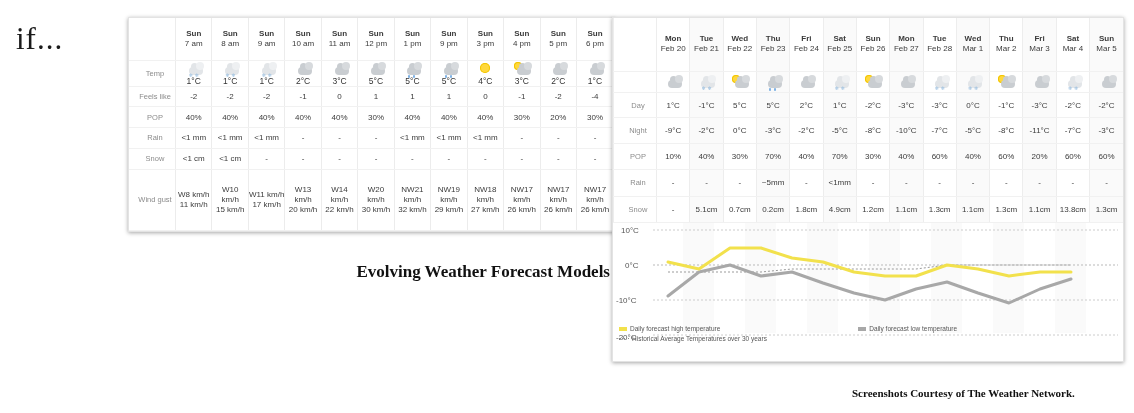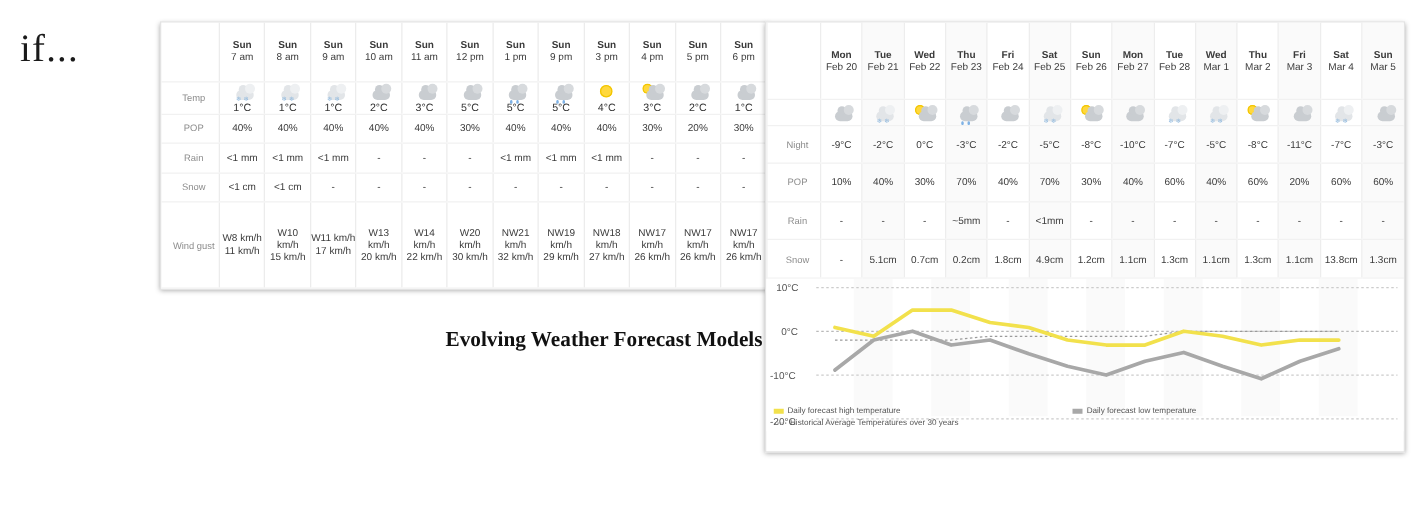--- a/index.html
+++ b/index.html
@@ -168,20 +168,35 @@
         <td class="icon-cell"><span class="wx"><span class="cloud"></span></span><div class="num">3°C</div></td>
         <td class="icon-cell"><span class="wx"><span class="cloud"></span></span><div class="num">5°C</div></td>
         <td class="icon-cell"><span class="wx"><span class="cloud"></span><span class="drop" style="left:5px"></span><span class="drop" style="left:10px"></span></span><div class="num">5°C</div></td>
         <td class="icon-cell"><span class="wx"><span class="cloud"></span><span class="drop" style="left:5px"></span><span class="drop" style="left:10px"></span></span><div class="num">5°C</div></td>
         <td class="icon-cell"><span class="wx"><span class="sun"></span></span><div class="num">4°C</div></td>
         <td class="icon-cell"><span class="wx"><span class="sun small"></span><span class="cloud"></span></span><div class="num">3°C</div></td>
         <td class="icon-cell"><span class="wx"><span class="cloud"></span></span><div class="num">2°C</div></td>
         <td class="icon-cell"><span class="wx"><span class="cloud"></span></span><div class="num">1°C</div></td>
       </tr>
 
+      <tr>
+        <td class="rowlab">Feels like</td>
+        <td class="num">-2</td>
+        <td class="num">-2</td>
+        <td class="num">-2</td>
+        <td class="num">-1</td>
+        <td class="num">0</td>
+        <td class="num">1</td>
+        <td class="num">1</td>
+        <td class="num">1</td>
+        <td class="num">0</td>
+        <td class="num">-1</td>
+        <td class="num">-2</td>
+        <td class="num">-4</td>
+      </tr>
 
       <tr>
         <td class="rowlab">POP</td>
         <td class="num">40%</td>
         <td class="num">40%</td>
         <td class="num">40%</td>
         <td class="num">40%</td>
         <td class="num">40%</td>
         <td class="num">30%</td>
         <td class="num">40%</td>
@@ -354,20 +369,37 @@
         <td class="icon-cell"><span class="wx"><span class="sun small"></span><span class="cloud"></span></span></td>
         <td class="icon-cell alt"><span class="wx"><span class="cloud"></span></span></td>
         <td class="icon-cell"><span class="wx"><span class="cloud white"></span><span class="flake" style="left:4px">❄</span><span class="flake" style="left:10px">❄</span></span></td>
         <td class="icon-cell alt"><span class="wx"><span class="cloud white"></span><span class="flake" style="left:4px">❄</span><span class="flake" style="left:10px">❄</span></span></td>
         <td class="icon-cell"><span class="wx"><span class="sun small"></span><span class="cloud"></span></span></td>
         <td class="icon-cell alt"><span class="wx"><span class="cloud"></span></span></td>
         <td class="icon-cell"><span class="wx"><span class="cloud white"></span><span class="flake" style="left:4px">❄</span><span class="flake" style="left:10px">❄</span></span></td>
         <td class="icon-cell alt"><span class="wx"><span class="cloud"></span></span></td>
       </tr>
 
+      <tr>
+        <td class="rowlab">Day</td>
+        <td class="num">1°C</td>
+        <td class="num alt">-1°C</td>
+        <td class="num">5°C</td>
+        <td class="num alt">5°C</td>
+        <td class="num">2°C</td>
+        <td class="num alt">1°C</td>
+        <td class="num">-2°C</td>
+        <td class="num alt">-3°C</td>
+        <td class="num">-3°C</td>
+        <td class="num alt">0°C</td>
+        <td class="num">-1°C</td>
+        <td class="num alt">-3°C</td>
+        <td class="num">-2°C</td>
+        <td class="num alt">-2°C</td>
+      </tr>
 
       <tr>
         <td class="rowlab">Night</td>
         <td class="num dim">-9°C</td>
         <td class="num dim alt">-2°C</td>
         <td class="num dim">0°C</td>
         <td class="num dim alt">-3°C</td>
         <td class="num dim">-2°C</td>
         <td class="num dim alt">-5°C</td>
         <td class="num dim">-8°C</td>
@@ -480,14 +512,15 @@
           <span class="col">
               <span class="sw avg"></span>
               <span>Historical Average Temperatures over 30 years</span>
             </span>
         </div>
       </div>
     </div>
   </div>
 
   <div id="caption-main">Evolving Weather Forecast Models</div>
+  <div id="courtesy">Screenshots Courtesy of The Weather Network.</div>
 
 </div>
 
 </body></html>

